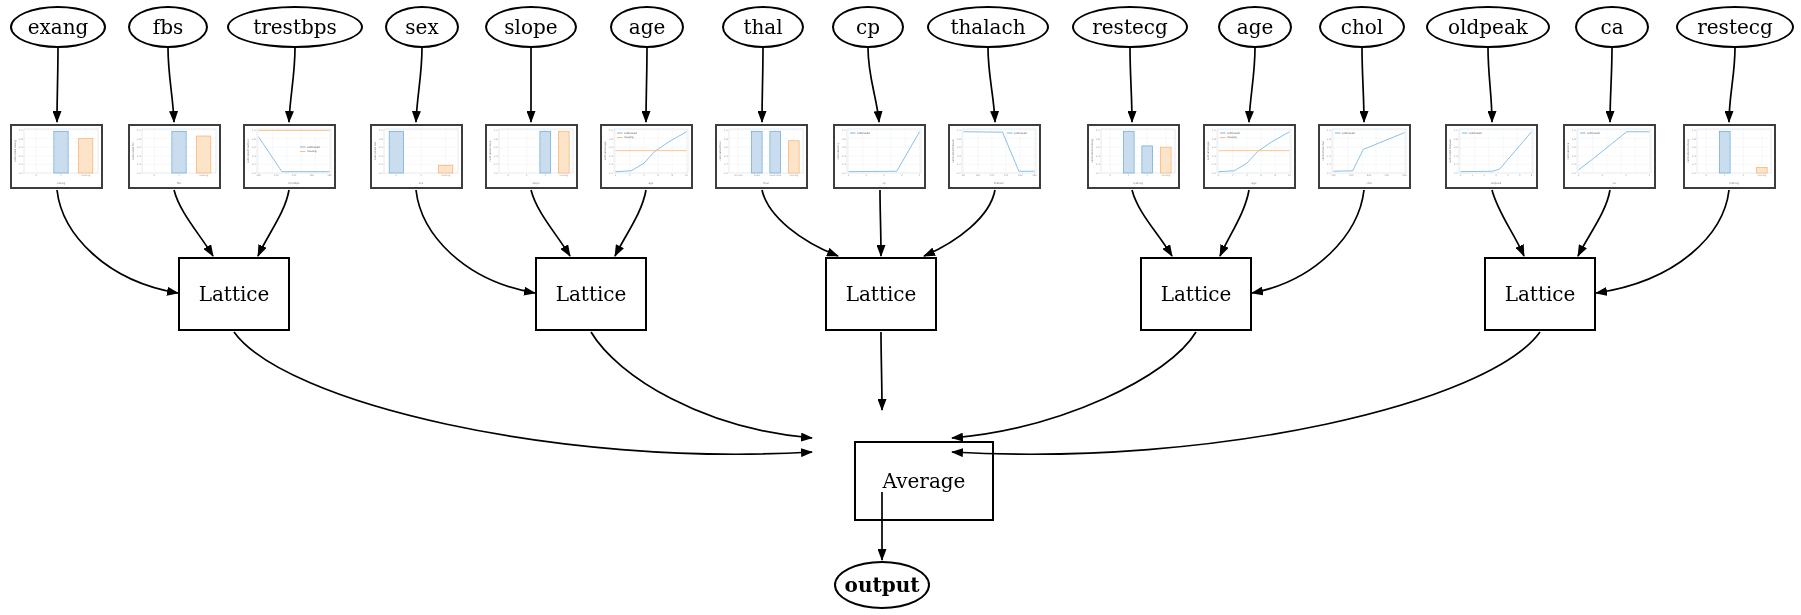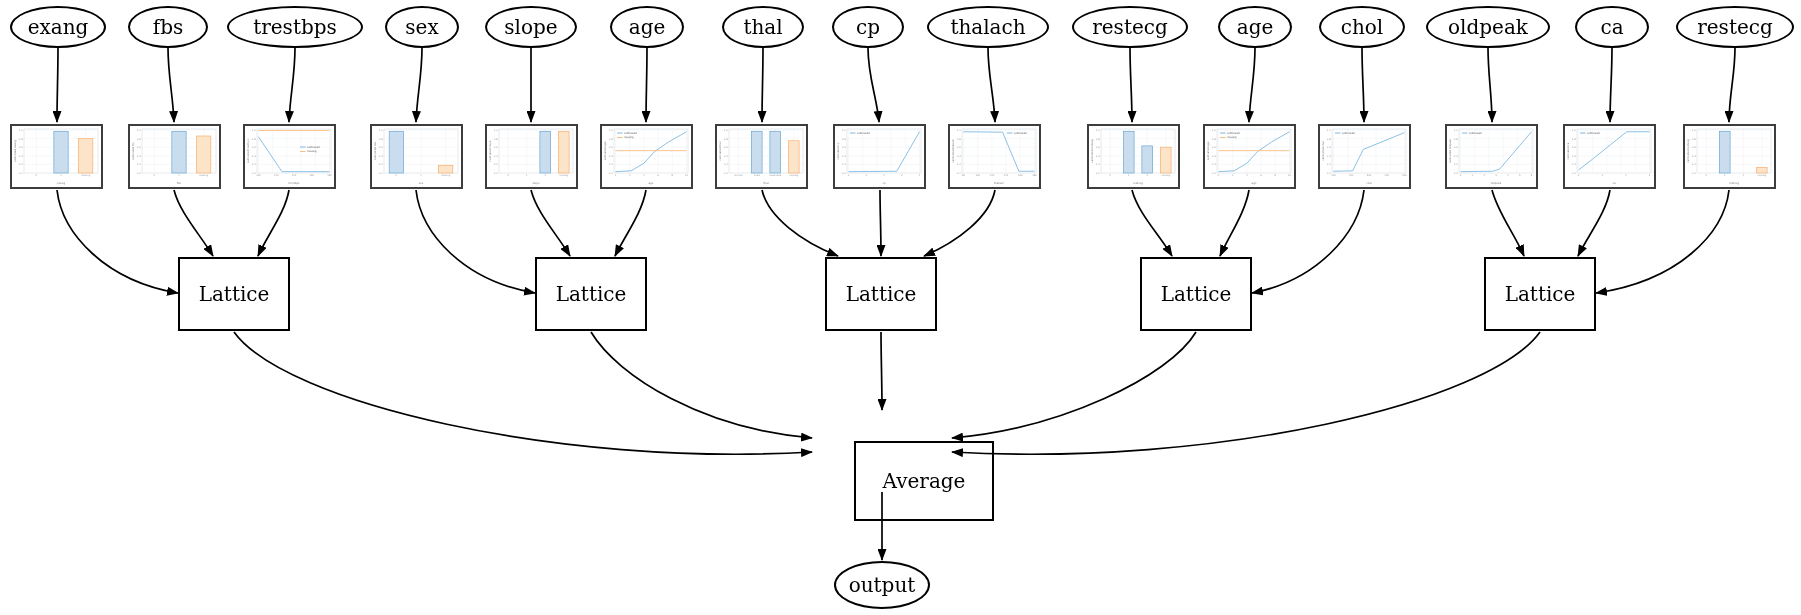--- a/index.html
+++ b/index.html
@@ -80,21 +80,21 @@
     </div>
     <div class="node rect" style="left: 1140px; top: 257px; width: 112px; height: 74px;">
       <span class="node-label">Lattice</span>
     </div>
     <div class="node rect" style="left: 1484px; top: 257px; width: 112px; height: 74px;">
       <span class="node-label">Lattice</span>
     </div>
     <div class="node rect" style="left: 854px; top: 411px; width: 140px; height: 80px; margin-top: 30px;">
       <span class="node-label">Average</span>
     </div>
-    <div class="node ellipse" style="left: 834px; top: 561px; width: 96px; height: 48px;">
+    <div class="node ellipse" style="left: 834px; top: 561px; width: 96px; height: 48px; font-weight: bold;">
       <span class="node-label">output</span>
     </div>
     <div class="chart-node" style="left: 10px; top: 124px; width: 93px; height: 65px;">
       <svg width="89" height="61" viewBox="0 0 89 61">
         <rect x="0" y="0" width="89" height="61" fill="#ffffff"></rect>
         <rect x="12" y="3" width="74" height="44" fill="#ffffff" stroke="#ccd4da" stroke-width="0.5"></rect>
         <line x1="12" y1="38.4" x2="86" y2="38.4" stroke="#e9eef3" stroke-width="0.4"></line>
         <line x1="12" y1="29.8" x2="86" y2="29.8" stroke="#e9eef3" stroke-width="0.4"></line>
         <line x1="12" y1="21.199999999999996" x2="86" y2="21.199999999999996" stroke="#e9eef3" stroke-width="0.4"></line>
         <line x1="12" y1="12.600000000000001" x2="86" y2="12.600000000000001" stroke="#e9eef3" stroke-width="0.4"></line>

